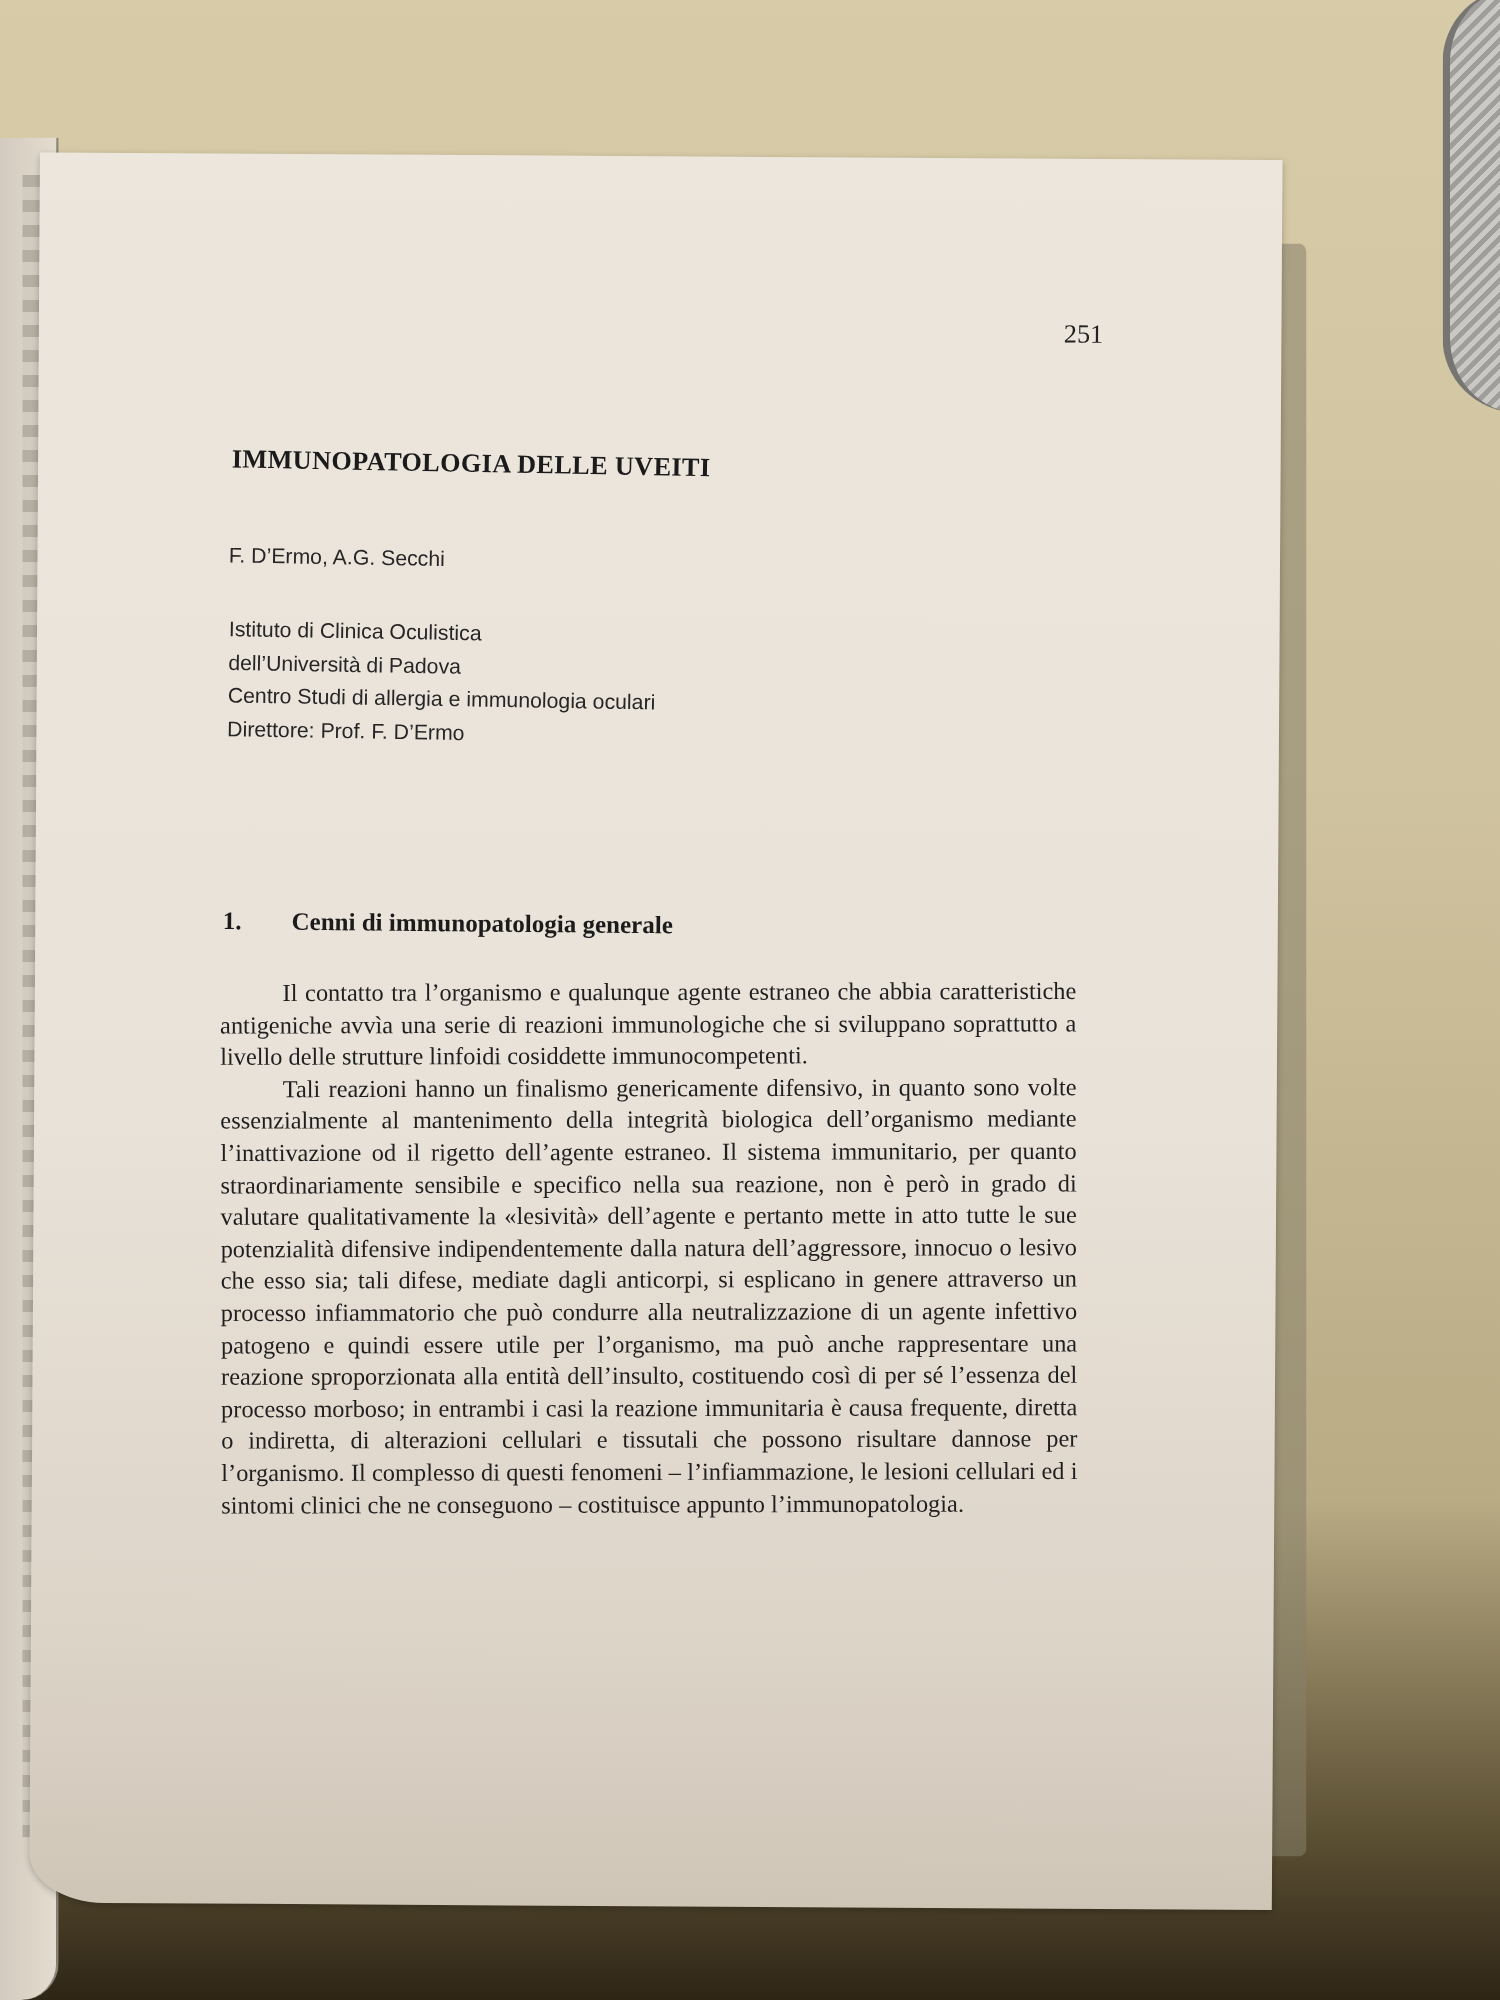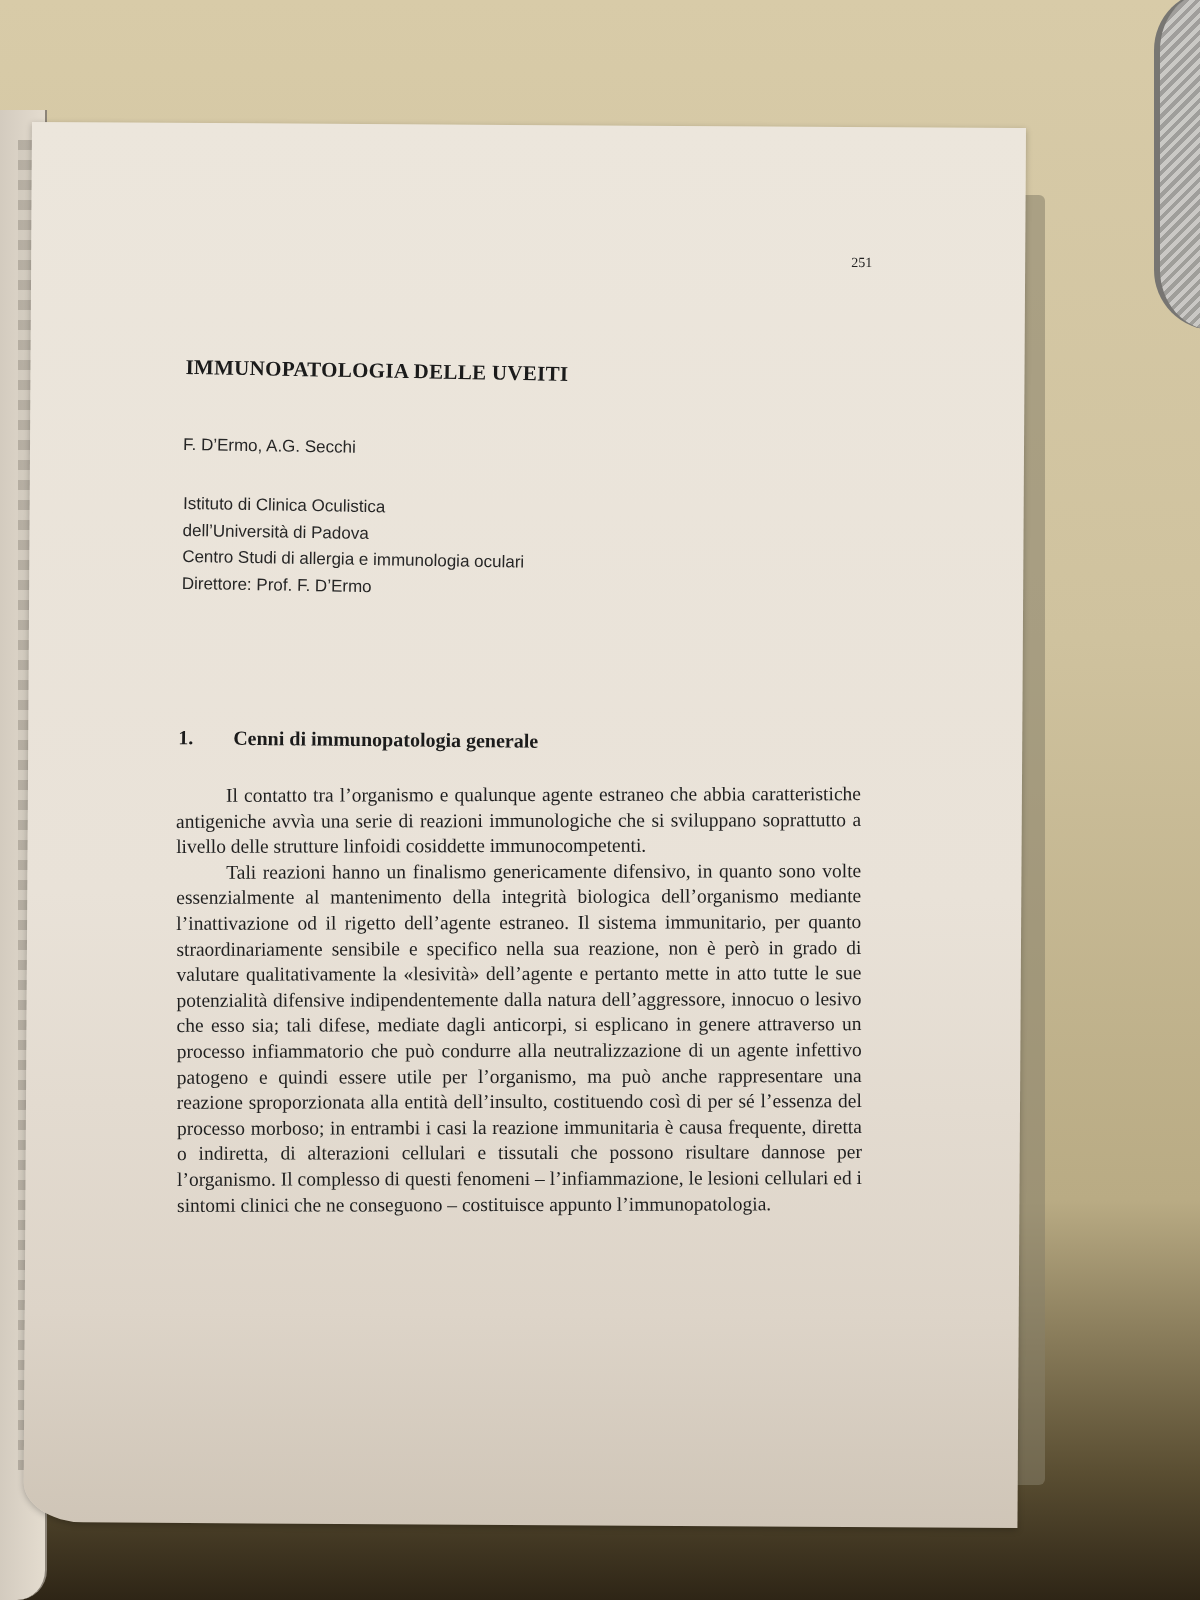--- a/index.html
+++ b/index.html
@@ -33,21 +33,21 @@
   }
   .page {
     position: absolute; left: 32px; top: 122px; width: 994px; height: 1400px;
     background: linear-gradient(180deg, #ece6dc 0%, #e9e2d8 55%, #ddd4c8 85%, #cfc5b7 100%);
     border-bottom-left-radius: 60px 40px;
     box-shadow: 0 2px 6px rgba(0,0,0,.25);
     transform: rotate(0.35deg);
     transform-origin: top left;
   }
   .page-number {
-    position: absolute; left: 820px; top: 128px; font-size: 14px; color: #222;
+    position: absolute; left: 820px; top: 128px; font-size: 21px; color: #222;
   }
   .title {
     position: absolute; left: 155px; top: 232px; font-size: 21px; font-weight: bold;
     letter-spacing: .3px; color: #1b1b1b; transform: rotate(0.7deg); transform-origin: left;
   }
   .authors, .affil {
     position: absolute; left: 153px; font-family: "Liberation Sans", sans-serif;
     font-size: 17px; color: #262626; transform: rotate(0.6deg); transform-origin: left;
   }
   .authors { top: 312px; }

